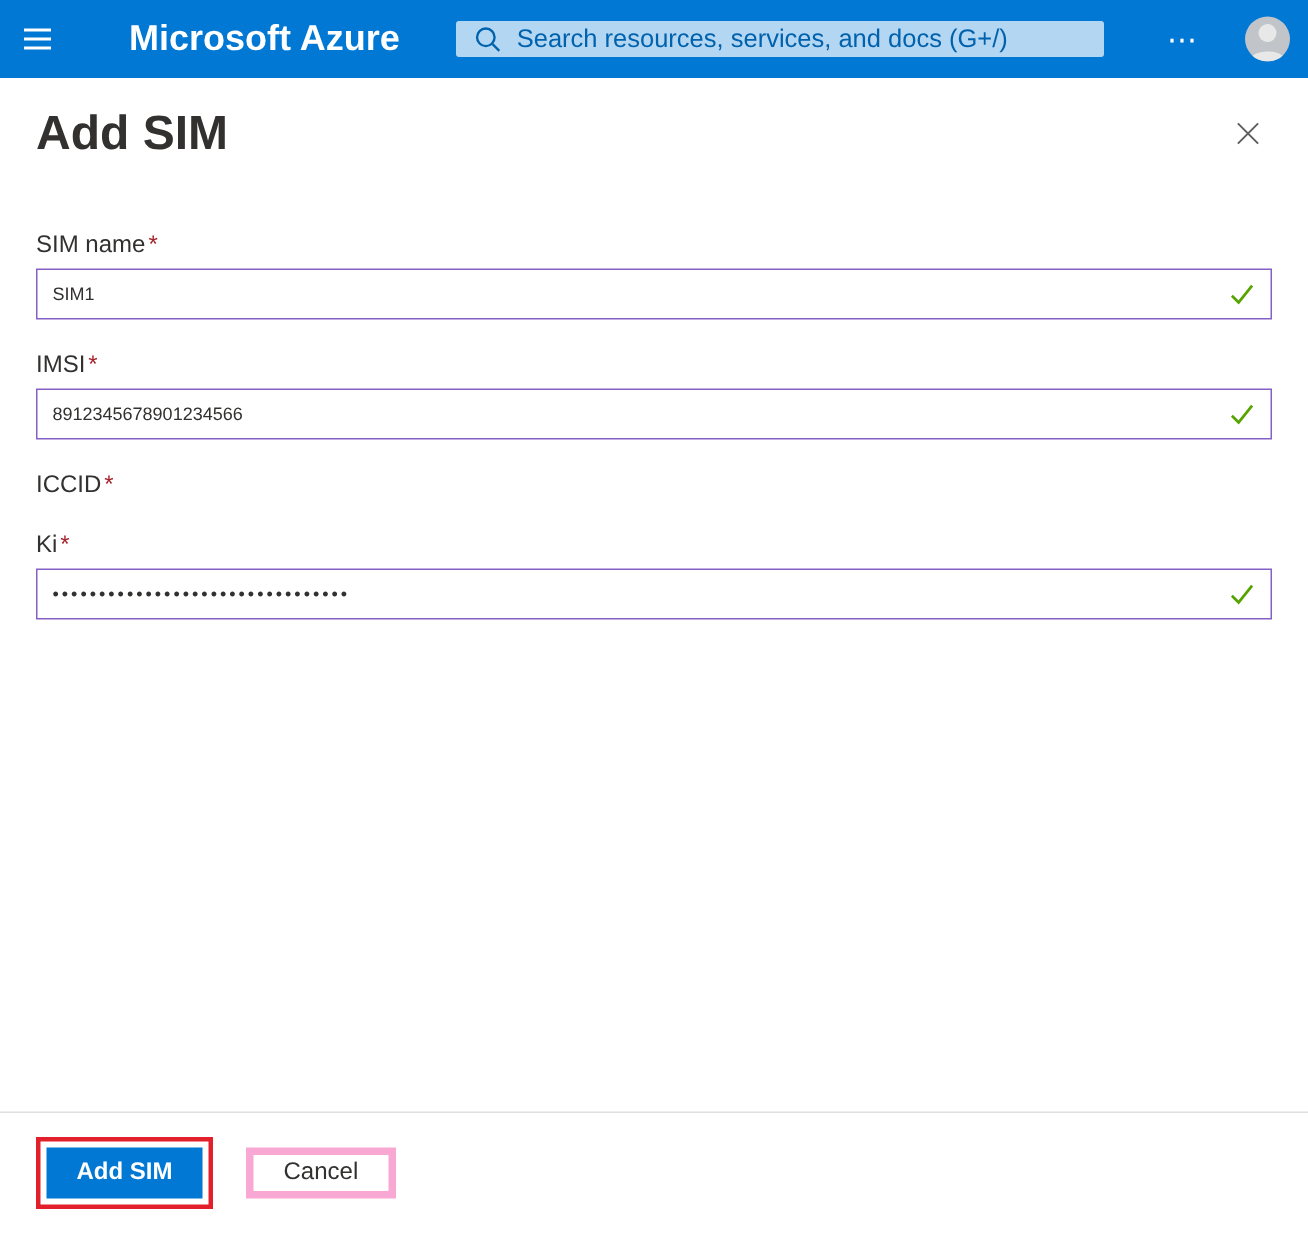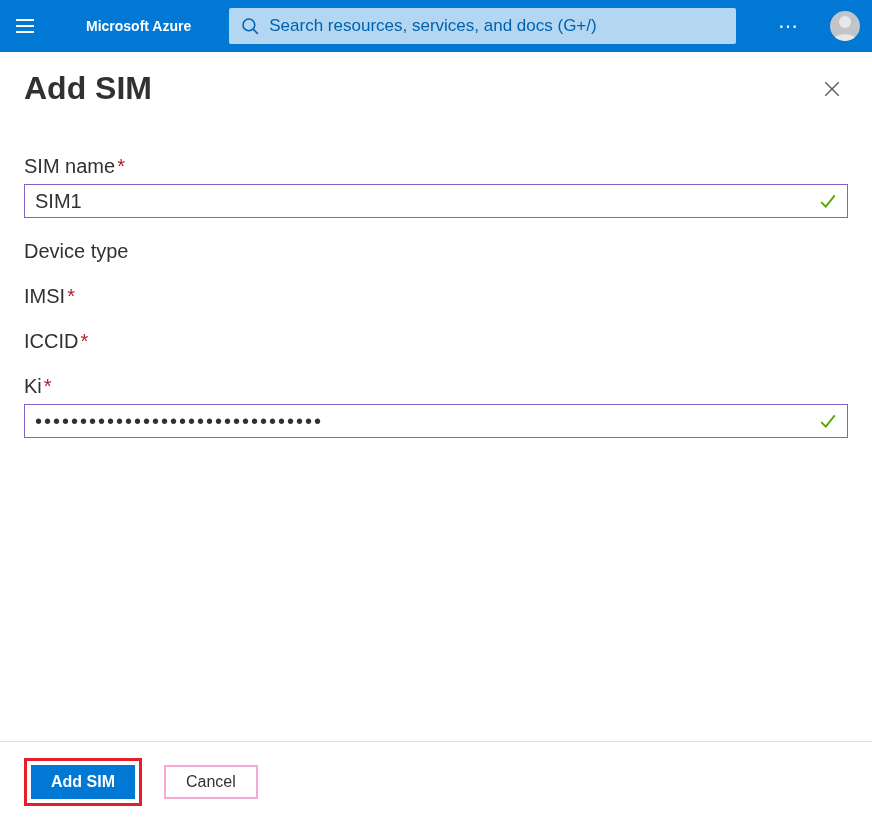--- a/index.html
+++ b/index.html
@@ -30,30 +30,30 @@
   }
   .hamburger span {
     display: block;
     height: 2px;
     background: #fff;
     width: 18px;
   }
   .brand {
     color: #fff;
     font-weight: 600;
-    font-size: 14px;
+    font-size: 24px;
     white-space: nowrap;
     margin-left: 28px;
     text-align: right;
   }
   .searchbox {
     flex: 1;
     background: #b3d6f2;
     border-radius: 2px;
-    height: 36px;
+    height: 24px;
     display: flex;
     align-items: center;
     padding: 0 12px;
     margin-left: 20px;
     margin-right: 18px;
     cursor: text;
   }
   .searchbox svg { flex-shrink: 0; }
   .search-input {
     border: none;
@@ -108,41 +108,41 @@
   .form-area {
     padding: 40px 24px 0 24px;
   }
   .field {
     margin-bottom: 22px;
   }
   .field.extra-gap {
     margin-bottom: 56px;
   }
   .field-label {
-    font-size: 20px;
+    font-size: 16px;
     color: #323130;
     margin-bottom: 6px;
     display: block;
   }
   .req { color: #a4262c; margin-left: 2px; }
   .input-wrap {
     position: relative;
     border: 1px solid #8661c5;
     height: 34px;
     display: flex;
     align-items: center;
     background: #fff;
   }
   .input-wrap input {
     border: none;
     outline: none;
     width: 100%;
     height: 100%;
     padding: 0 36px 0 10px;
-    font-size: 20px;
+    font-size: 12px;
     color: #323130;
     background: transparent;
   }
   .input-wrap input[type="password"] {
     letter-spacing: 2px;
     font-family: Verdana, sans-serif;
   }
   .valid-check {
     position: absolute;
     right: 10px;
@@ -175,21 +175,21 @@
     border: none;
     font-size: 16px;
     font-weight: 600;
     height: 34px;
     padding: 0 20px;
     cursor: pointer;
   }
   .btn-secondary {
     background: #fff;
     color: #323130;
-    border: 2px solid #f9a8d4;
+    border: 5px solid #f9a8d4;
     font-size: 16px;
     height: 34px;
     padding: 0 20px;
     cursor: pointer;
   }
 </style>
 </head>
 <body>
 
 <div class="topbar">
@@ -233,27 +233,32 @@
     </label>
     <div class="input-wrap">
       <input type="text" value="SIM1" style="">
       <svg class="valid-check" width="18" height="18" viewBox="0 0 16 16">
         <polyline points="2,9 6,13 14,3" fill="none" stroke="#57a300" stroke-width="1.6"></polyline>
       </svg>
     </div>
   </div>
 
   <div class="field">
-    <label class="field-label">Device type</label>
   </div>
 
   <div class="field">
     <label class="field-label">
       <span>IMSI</span><span class="req">*</span>
     </label>
+    <div class="input-wrap">
+      <input type="text" value="8912345678901234566" style="">
+      <svg class="valid-check" width="18" height="18" viewBox="0 0 16 16">
+        <polyline points="2,9 6,13 14,3" fill="none" stroke="#57a300" stroke-width="1.6"></polyline>
+      </svg>
+    </div>
   </div>
 
   <div class="field">
     <label class="field-label">
       <span>ICCID</span><span class="req">*</span>
     </label>
   </div>
 
   <div class="field extra-gap">
     <label class="field-label">

